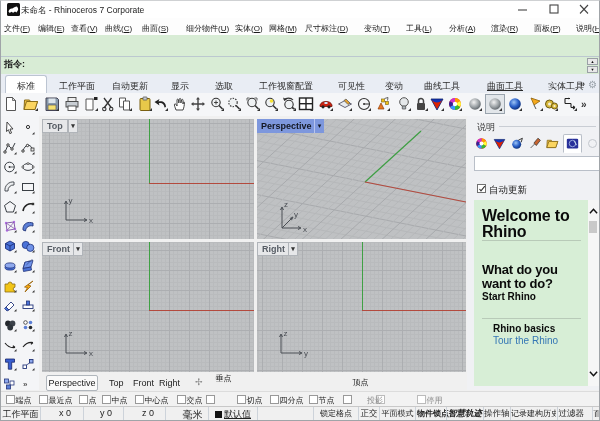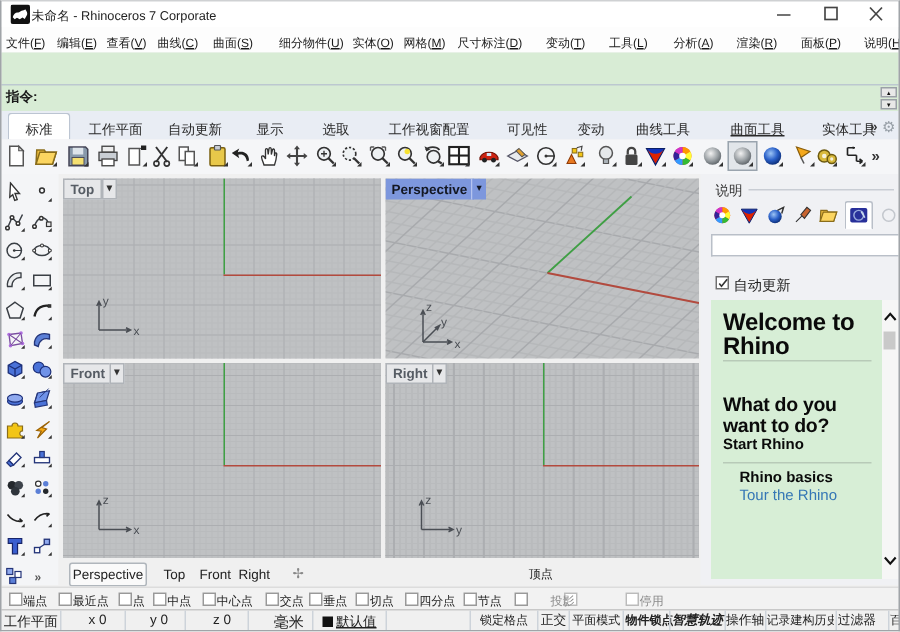--- a/index.html
+++ b/index.html
@@ -567,21 +567,21 @@
 <div class="abs" style="left:48.5px;top:395px;font-size:8px;color:#222;white-space:nowrap;">最近点</div>
 <div class="abs" style="left:79px;top:395px;width:9px;height:9px;background:#fff;border:1px solid #999;box-sizing:border-box;"></div>
 <div class="abs" style="left:88.5px;top:395px;font-size:8px;color:#222;white-space:nowrap;">点</div>
 <div class="abs" style="left:102px;top:395px;width:9px;height:9px;background:#fff;border:1px solid #999;box-sizing:border-box;"></div>
 <div class="abs" style="left:111.5px;top:395px;font-size:8px;color:#222;white-space:nowrap;">中点</div>
 <div class="abs" style="left:135px;top:395px;width:9px;height:9px;background:#fff;border:1px solid #999;box-sizing:border-box;"></div>
 <div class="abs" style="left:144.5px;top:395px;font-size:8px;color:#222;white-space:nowrap;">中心点</div>
 <div class="abs" style="left:177px;top:395px;width:9px;height:9px;background:#fff;border:1px solid #999;box-sizing:border-box;"></div>
 <div class="abs" style="left:186.5px;top:395px;font-size:8px;color:#222;white-space:nowrap;">交点</div>
 <div class="abs" style="left:206px;top:395px;width:9px;height:9px;background:#fff;border:1px solid #999;box-sizing:border-box;"></div>
-<div class="abs" style="left:215.5px;top:395px;font-size:8px;color:#222;white-space:nowrap;">垂点</div>
+<div class="abs" style="left:215.5px;top:373px;font-size:8px;color:#222;white-space:nowrap;">垂点</div>
 <div class="abs" style="left:237px;top:395px;width:9px;height:9px;background:#fff;border:1px solid #999;box-sizing:border-box;"></div>
 <div class="abs" style="left:246.5px;top:395px;font-size:8px;color:#222;white-space:nowrap;">切点</div>
 <div class="abs" style="left:270px;top:395px;width:9px;height:9px;background:#fff;border:1px solid #999;box-sizing:border-box;"></div>
 <div class="abs" style="left:279.5px;top:395px;font-size:8px;color:#222;white-space:nowrap;">四分点</div>
 <div class="abs" style="left:309px;top:395px;width:9px;height:9px;background:#fff;border:1px solid #999;box-sizing:border-box;"></div>
 <div class="abs" style="left:318.5px;top:395px;font-size:8px;color:#222;white-space:nowrap;">节点</div>
 <div class="abs" style="left:343px;top:395px;width:9px;height:9px;background:#fff;border:1px solid #999;box-sizing:border-box;"></div>
 <div class="abs" style="left:352.5px;top:377px;font-size:8px;color:#222;white-space:nowrap;text-align:center;">顶点</div>
 <div class="abs" style="left:376px;top:395px;width:9px;height:9px;background:#fff;border:1px solid #bbb;box-sizing:border-box;"></div>
 <div class="abs" style="left:367px;top:395px;font-size:8px;color:#8a8a8a;white-space:nowrap;text-align:center;">投影</div>
@@ -663,21 +663,21 @@
 <div class="abs" style="left:474px;top:156px;width:125px;height:15px;background:#fff;border:1px solid #b9bfc8;border-right:none;box-sizing:border-box;"></div>
 <div class="abs" style="left:477px;top:184px;width:9px;height:9px;background:#fff;border:1px solid #707070;box-sizing:border-box;"></div>
 <svg class="abs" style="left:478px;top:185px;" width="8" height="8" viewBox="0 0 8 8">
     <path d="M1.5 4 L3 5.8 L6.8 1.2" fill="none" stroke="#333" stroke-width="1.1"></path>
   </svg>
 <div class="abs" style="left:489px;top:184px;font-size:9.5px;color:#222;">自动更新</div>
 <div class="abs" style="left:474px;top:200px;width:114px;height:186px;background:#d7eed6;overflow:hidden;">
 <div style="margin:8px 0 0 8px;font-size:16px;font-weight:bold;color:#0a0a0a;line-height:15.5px;letter-spacing:-0.2px;">Welcome to<br>Rhino</div>
 <div style="margin:1px 0 0 8px;width:99px;height:1px;background:#b8cab8;"></div>
 <div style="margin:22px 0 0 8px;font-size:13px;font-weight:bold;color:#0a0a0a;line-height:14px;letter-spacing:-0.2px;">What do you<br>want to do?</div>
-<div style="margin:0px 0 0 8px;font-size:10px;font-weight:bold;color:#0a0a0a;border-bottom:1px solid #b8cab8;padding-bottom:6px;width:99px;">Start Rhino</div>
+<div style="margin:0px 0 0 8px;font-size:10px;font-weight:bold;color:#0a0a0a;border-bottom:1px solid #b8cab8;padding-bottom:16px;width:99px;">Start Rhino</div>
 <div style="margin:4px 0 0 19px;font-size:10px;font-weight:bold;color:#0a0a0a;">Rhino basics</div>
 <div style="margin:1px 0 0 19px;font-size:10px;color:#3577b5;">Tour the Rhino</div>
 </div>
 <div class="abs" style="left:588px;top:200px;width:11px;height:186px;background:#f6f6f6;"></div>
 <svg class="abs" style="left:589px;top:207px;" width="9" height="9" viewBox="0 0 10 10">
     <path d="M1 7 L5 2.5 L9 7" fill="none" stroke="#111" stroke-width="1.6"></path>
   </svg>
 <div class="abs" style="left:589px;top:221px;width:8px;height:12px;background:#c9c9c9;"></div>
 <svg class="abs" style="left:589px;top:369px;" width="9" height="9" viewBox="0 0 10 10">
     <path d="M1 3 L5 7.5 L9 3" fill="none" stroke="#111" stroke-width="1.6"></path>

